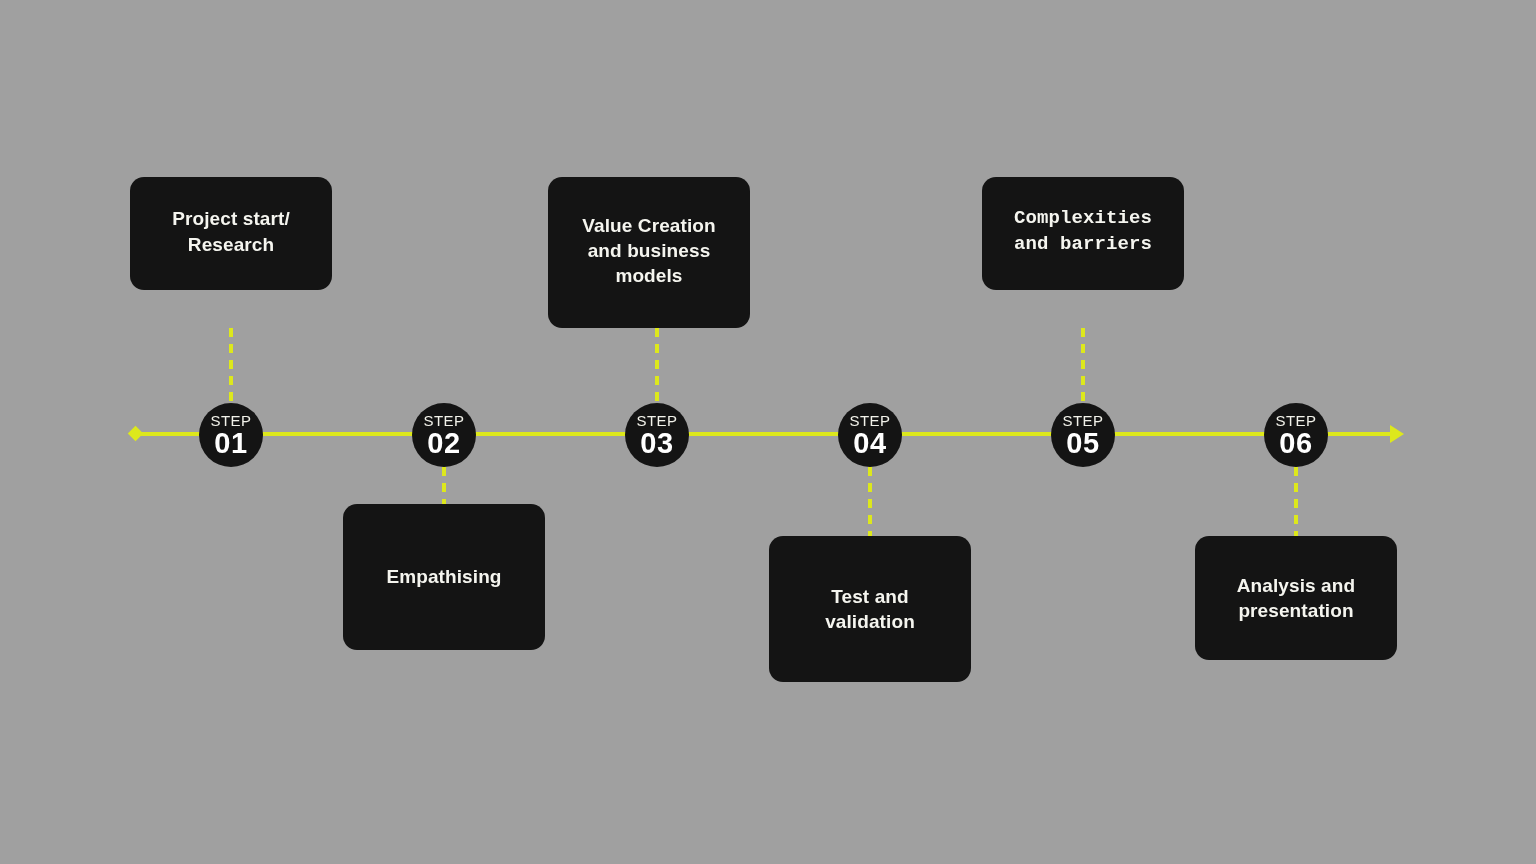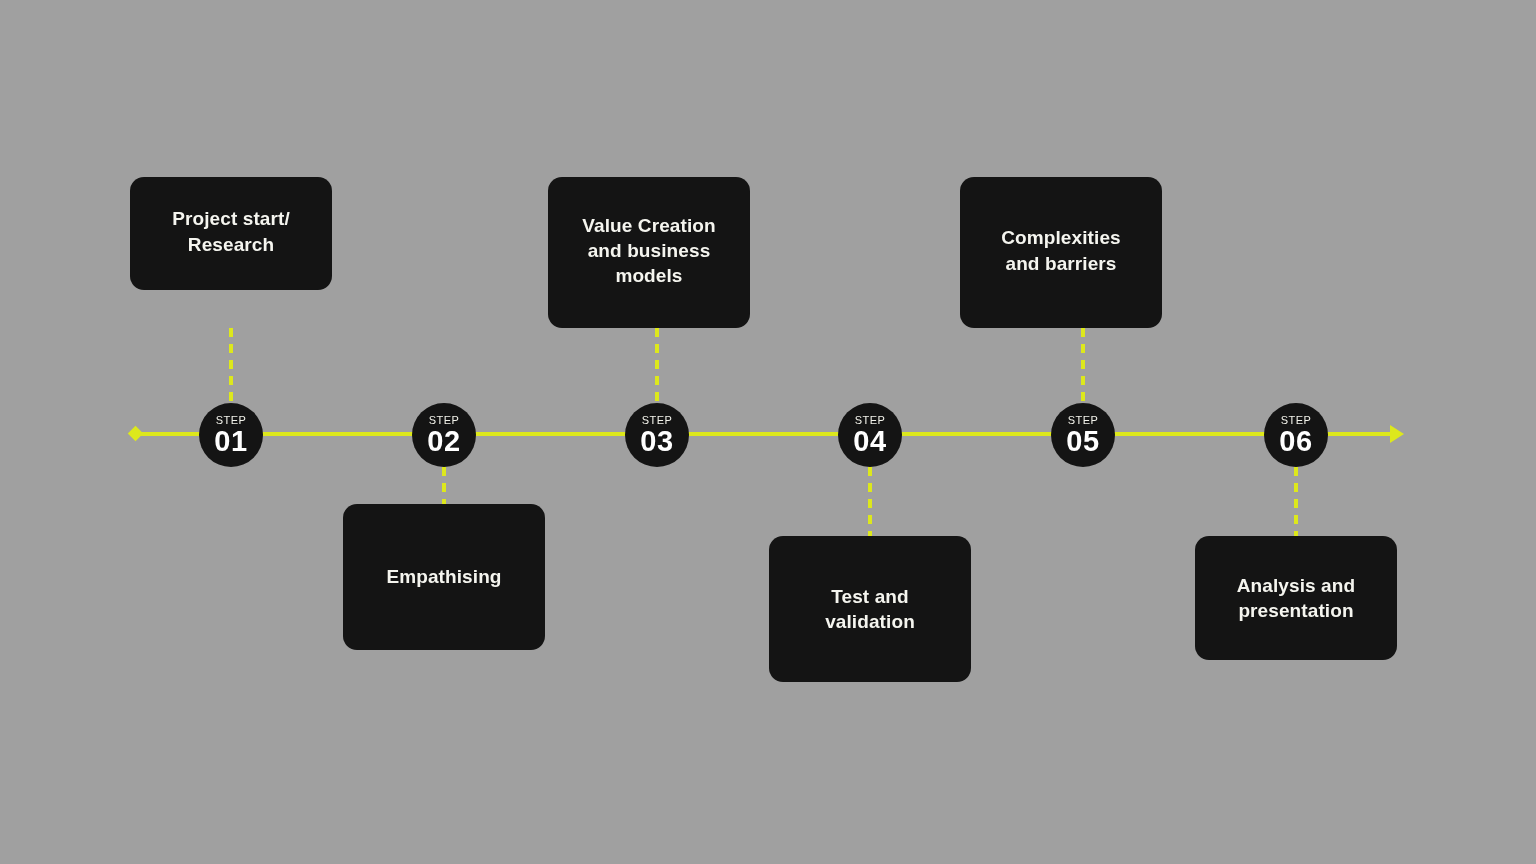--- a/index.html
+++ b/index.html
@@ -62,21 +62,21 @@
     border-radius: 50%;
     background: #141414;
     display: flex;
     flex-direction: column;
     align-items: center;
     justify-content: center;
     z-index: 5;
   }
   .step-word {
     color: #f2f2ea;
-    font-size: 11px;
+    font-size: 15px;
     font-weight: 400;
     letter-spacing: 0.4px;
     line-height: 1;
     margin-bottom: 1px;
   }
   .step-num {
     color: #ffffff;
     font-size: 29px;
     font-weight: 700;
     line-height: 1;
@@ -158,21 +158,21 @@
       </div>
       <div class="card bottom" style="left: 769px; width: 202px; top: 536px; height: 146px; justify-content: center;">
         <div class="card-label">Test and
 validation</div>
       </div>
       <div class="connector" style="left: 868px; top: 467px; height: 69px;"></div>
       <div class="step-node" style="left: 838px;">
         <div class="step-word">STEP</div>
         <div class="step-num">04</div>
       </div>
-      <div class="card top" style="left: 960px; width: 202px; top: 177px; height: 151px;">
+      <div class="card top" style="left: 982px; width: 202px; top: 177px; height: 113px; font-family: Liberation Mono, monospace;">
         <div class="card-label">Complexities
 and barriers</div>
       </div>
       <div class="connector" style="left: 1081px; top: 328px; height: 75px;"></div>
       <div class="step-node" style="left: 1051px;">
         <div class="step-word">STEP</div>
         <div class="step-num">05</div>
       </div>
       <div class="card bottom" style="left: 1195px; width: 202px; top: 536px; height: 124px;">
         <div class="card-label">Analysis and

